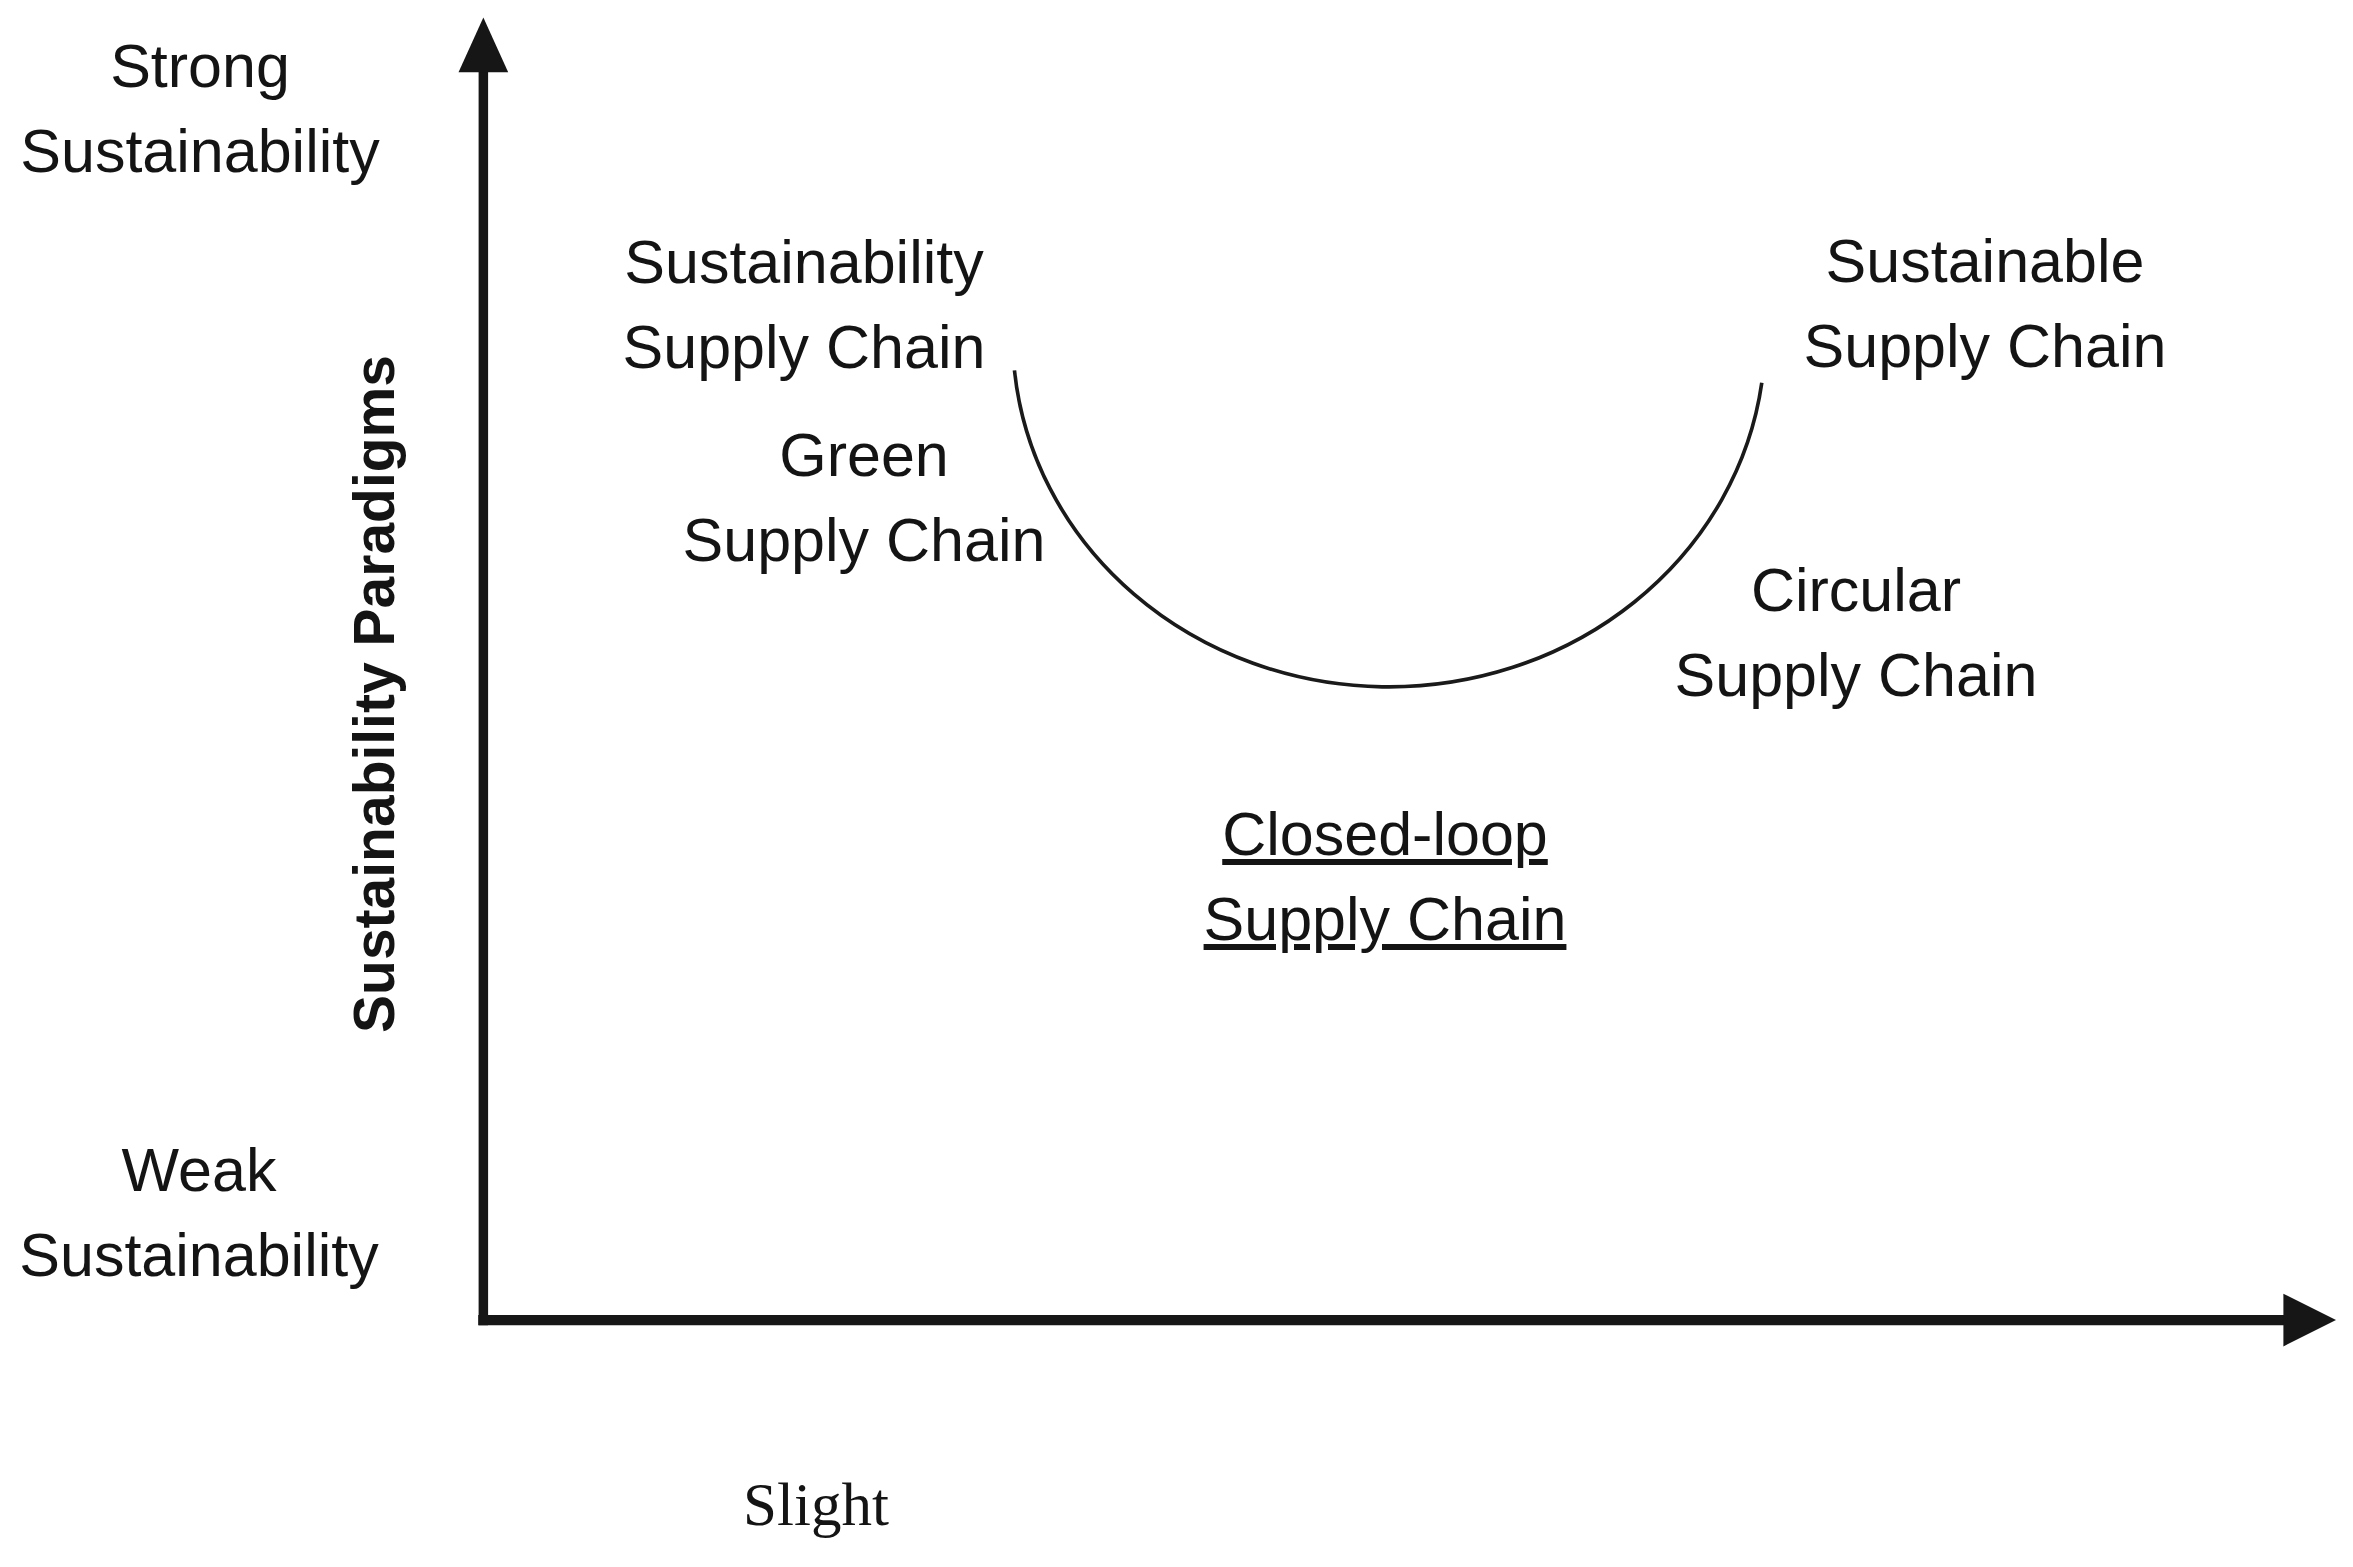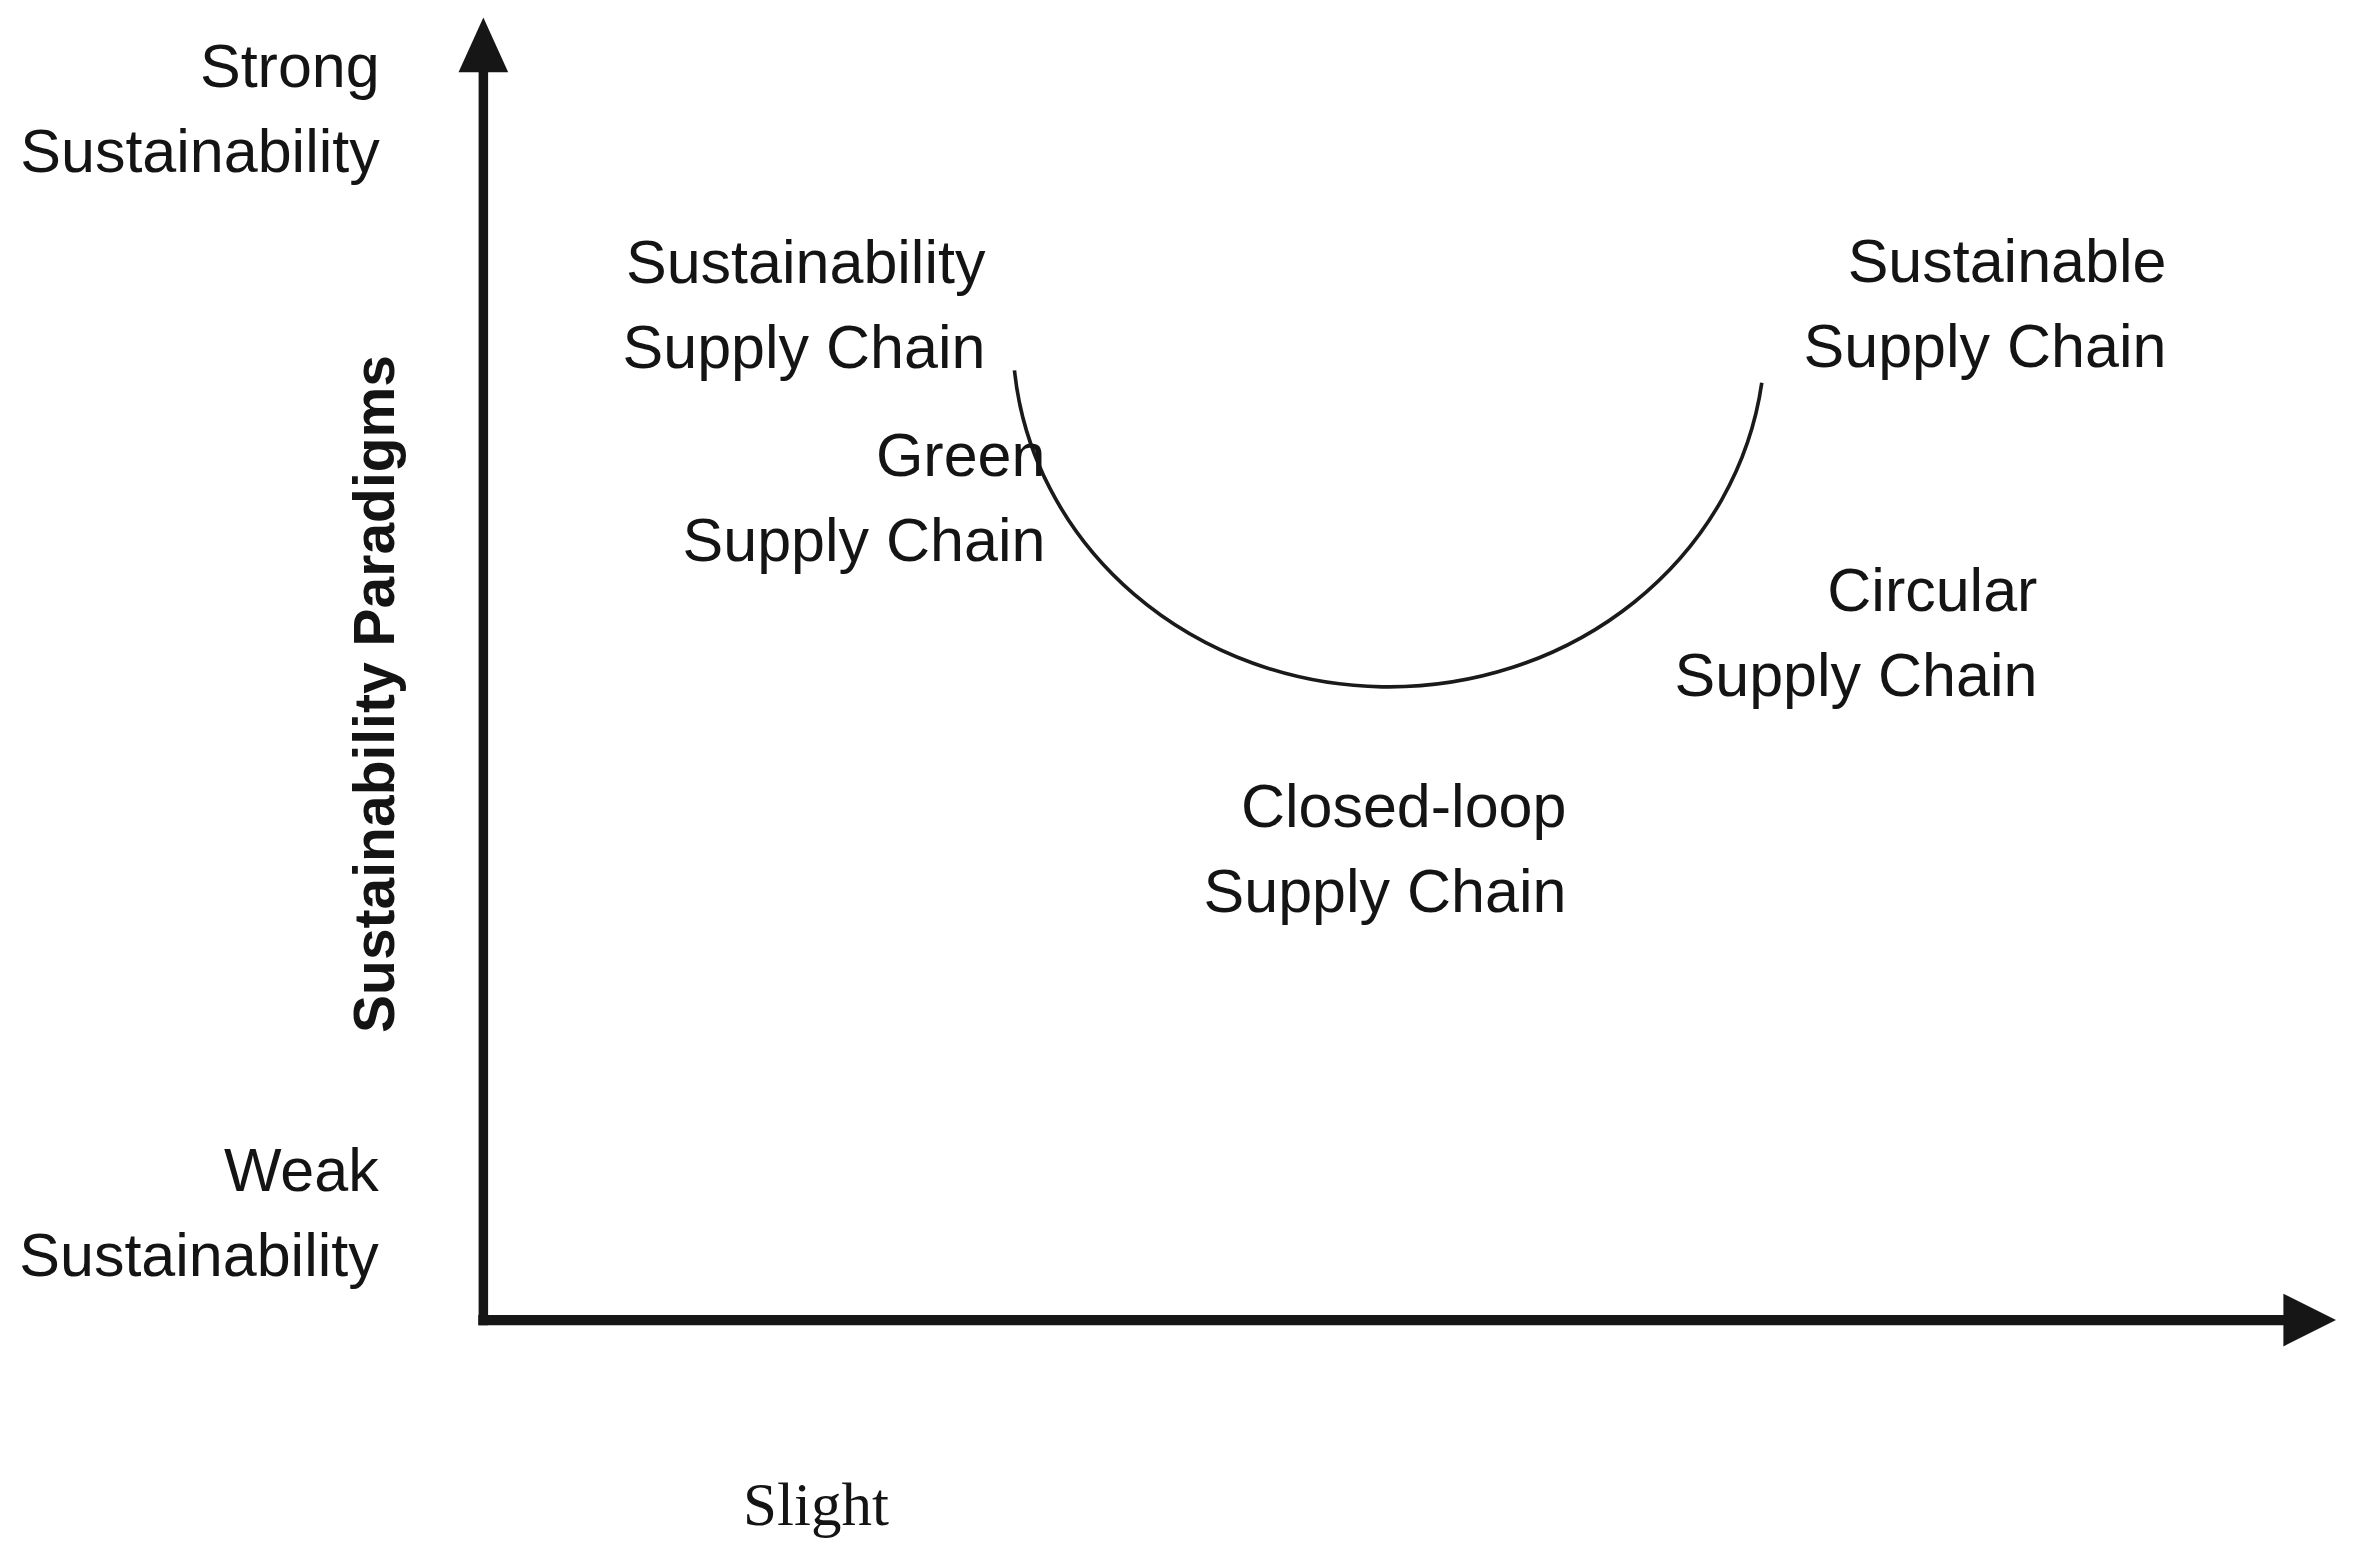--- a/index.html
+++ b/index.html
@@ -19,21 +19,21 @@
   #axes-svg {
     position: absolute;
     left: 0;
     top: 0;
     width: 100%;
     height: 100%;
   }
   .label {
     position: absolute;
     transform: translateX(-50%);
-    text-align: right;
+    text-align: center;
     white-space: pre-line;
     font-size: 61px;
     line-height: 85px;
     color: #141414;
   }
   .axis-title {
     position: absolute;
     font-weight: bold;
     font-size: 57px;
     line-height: 73px;
@@ -50,21 +50,21 @@
     top: 1360px;
     transform: translateX(-50%);
     text-align: center;
   }
   #strong-label        { left: 200px;  top: 24px; }
   #weak-label          { left: 199px;  top: 1128px; }
   #environmental-label { left: 804px; top: 220px; }
   #green-label         { left: 864px; top: 413px; }
   #sustainable-label   { left: 1985px; top: 219px; }
   #circular-label      { left: 1856px; top: 548px; }
-  #closedloop-label    { left: 1385px; top: 764px; }
+  #closedloop-label    { left: 1385px; top: 792px; text-decoration: underline; }
   #slight-label        { left: 816px; top: 1462px; font-family: Liberation Serif, serif; }
   #bigradical-label    { left: 1969px; top: 1462px; }
 </style>
 </head>
 <body>
 
 <div id="figure">
 
   <svg id="axes-svg" viewBox="0 0 3221 2145">
 

